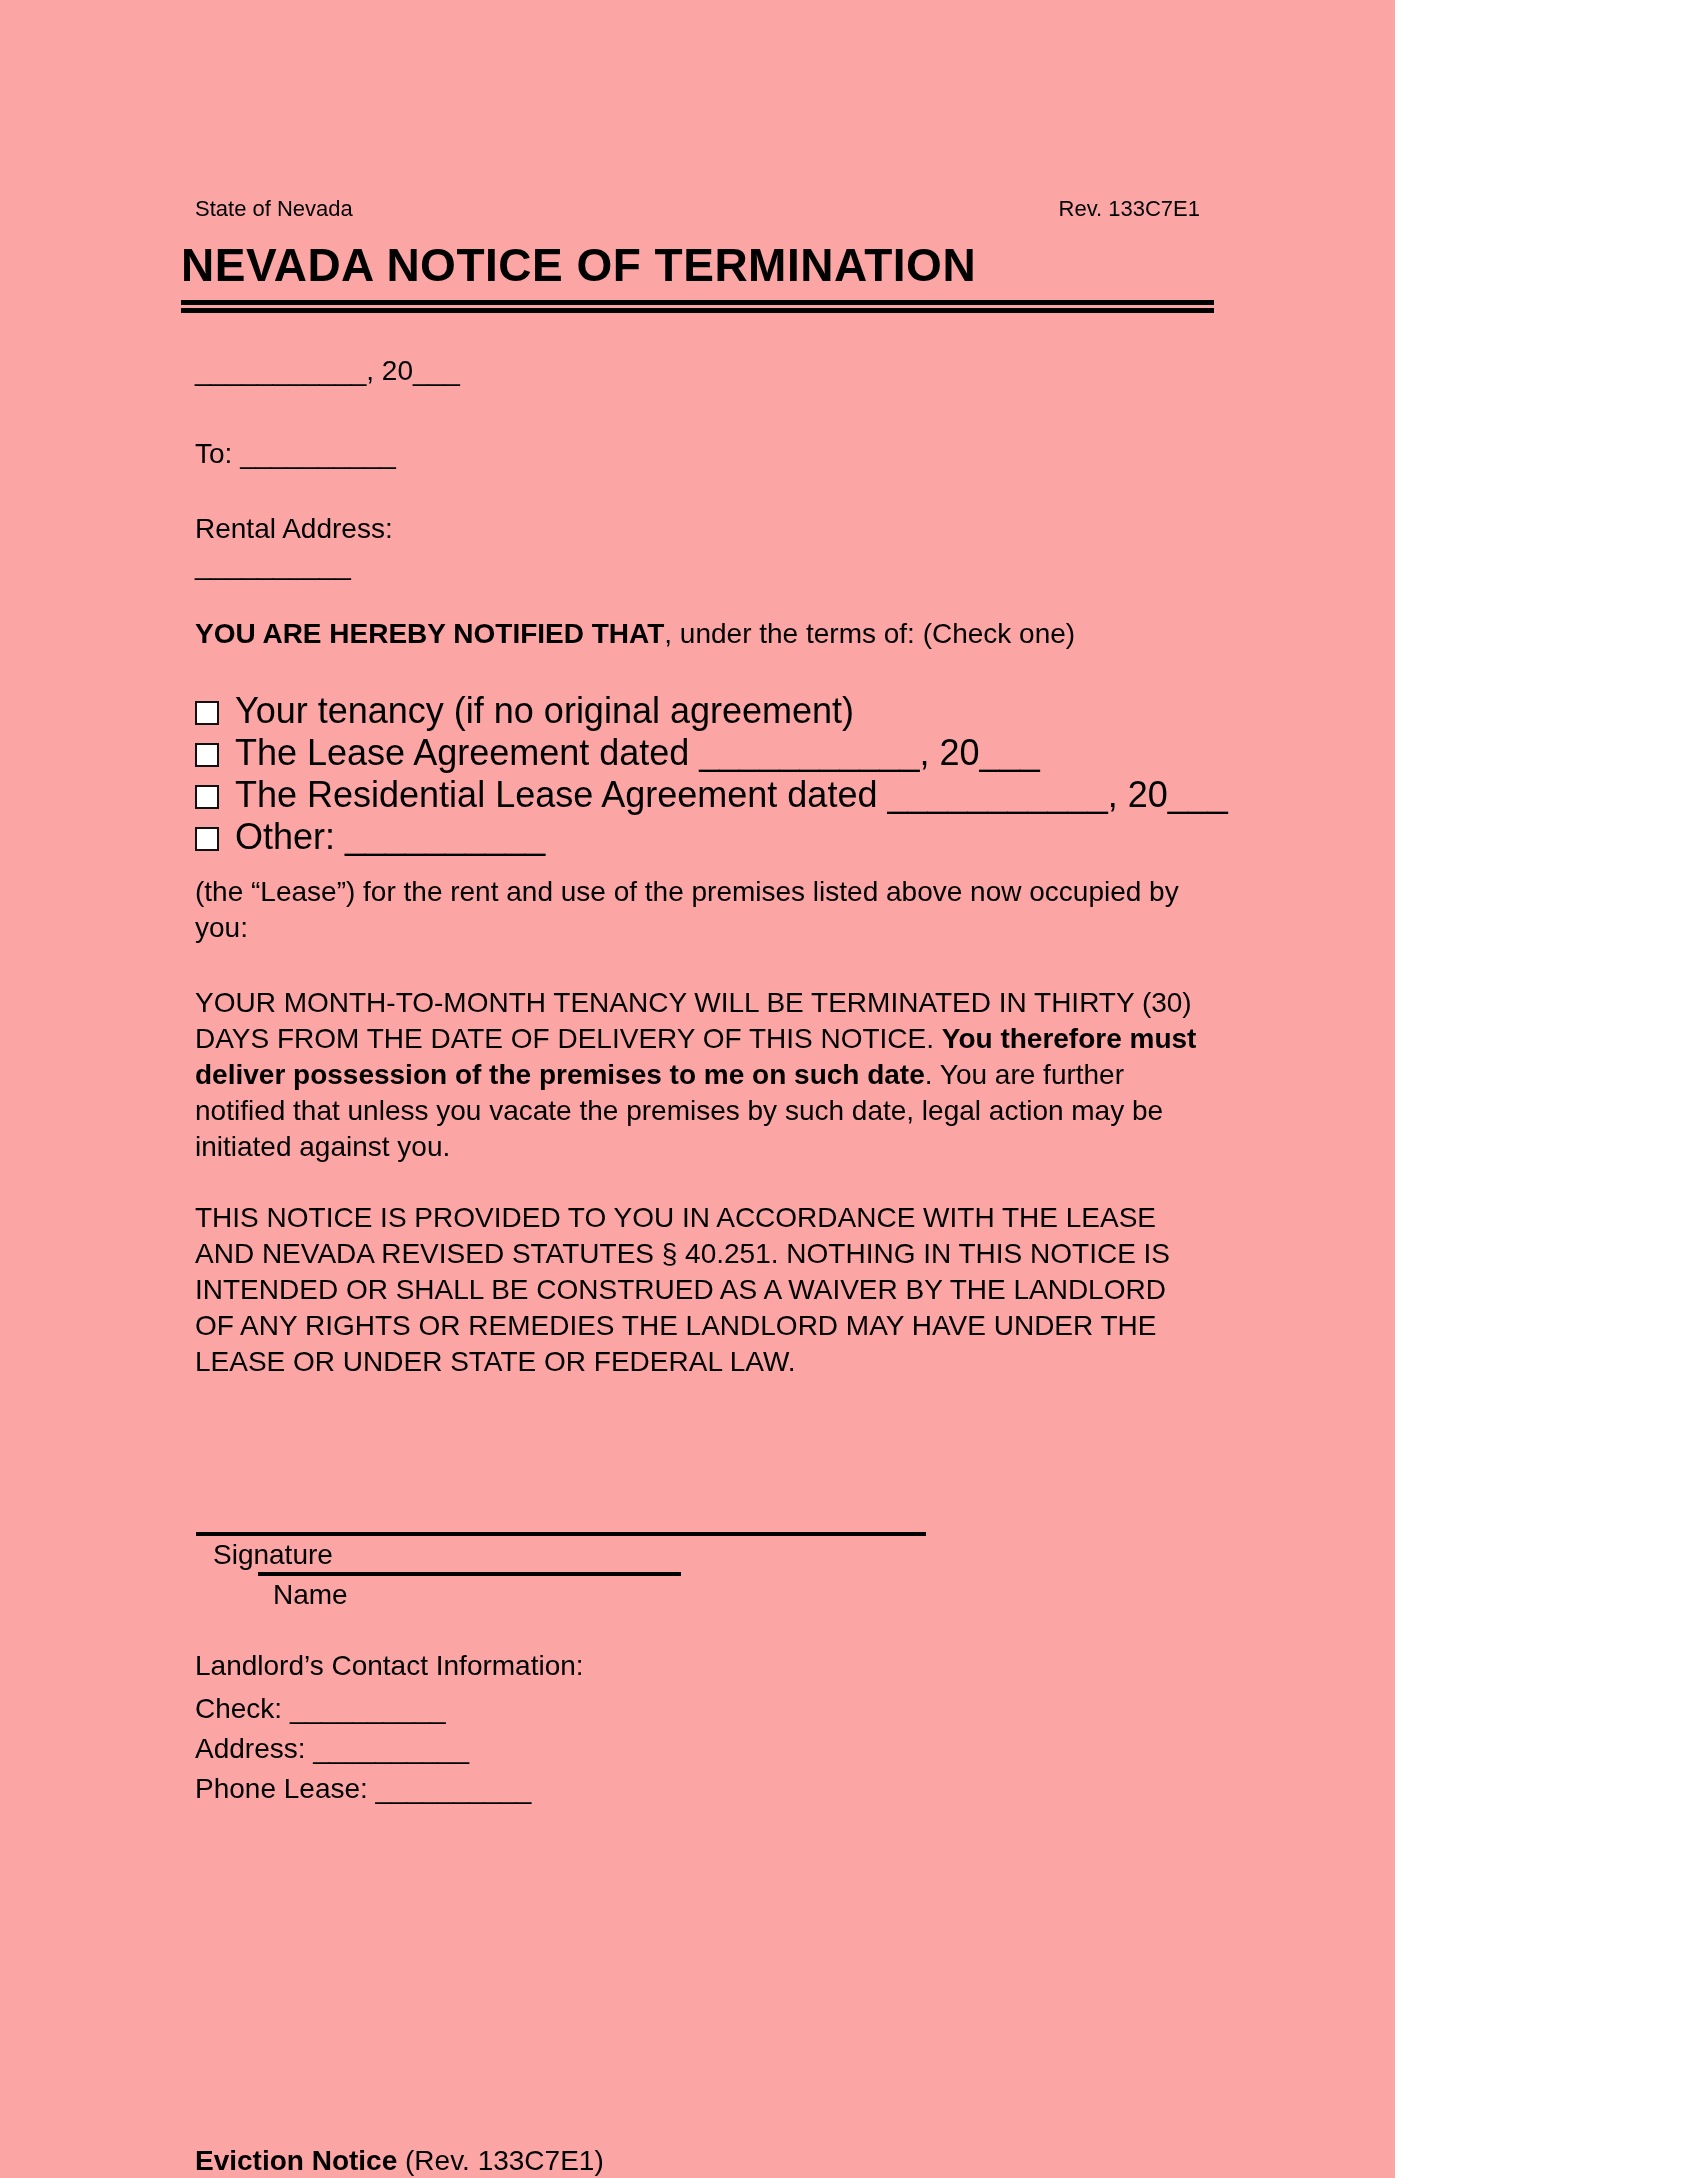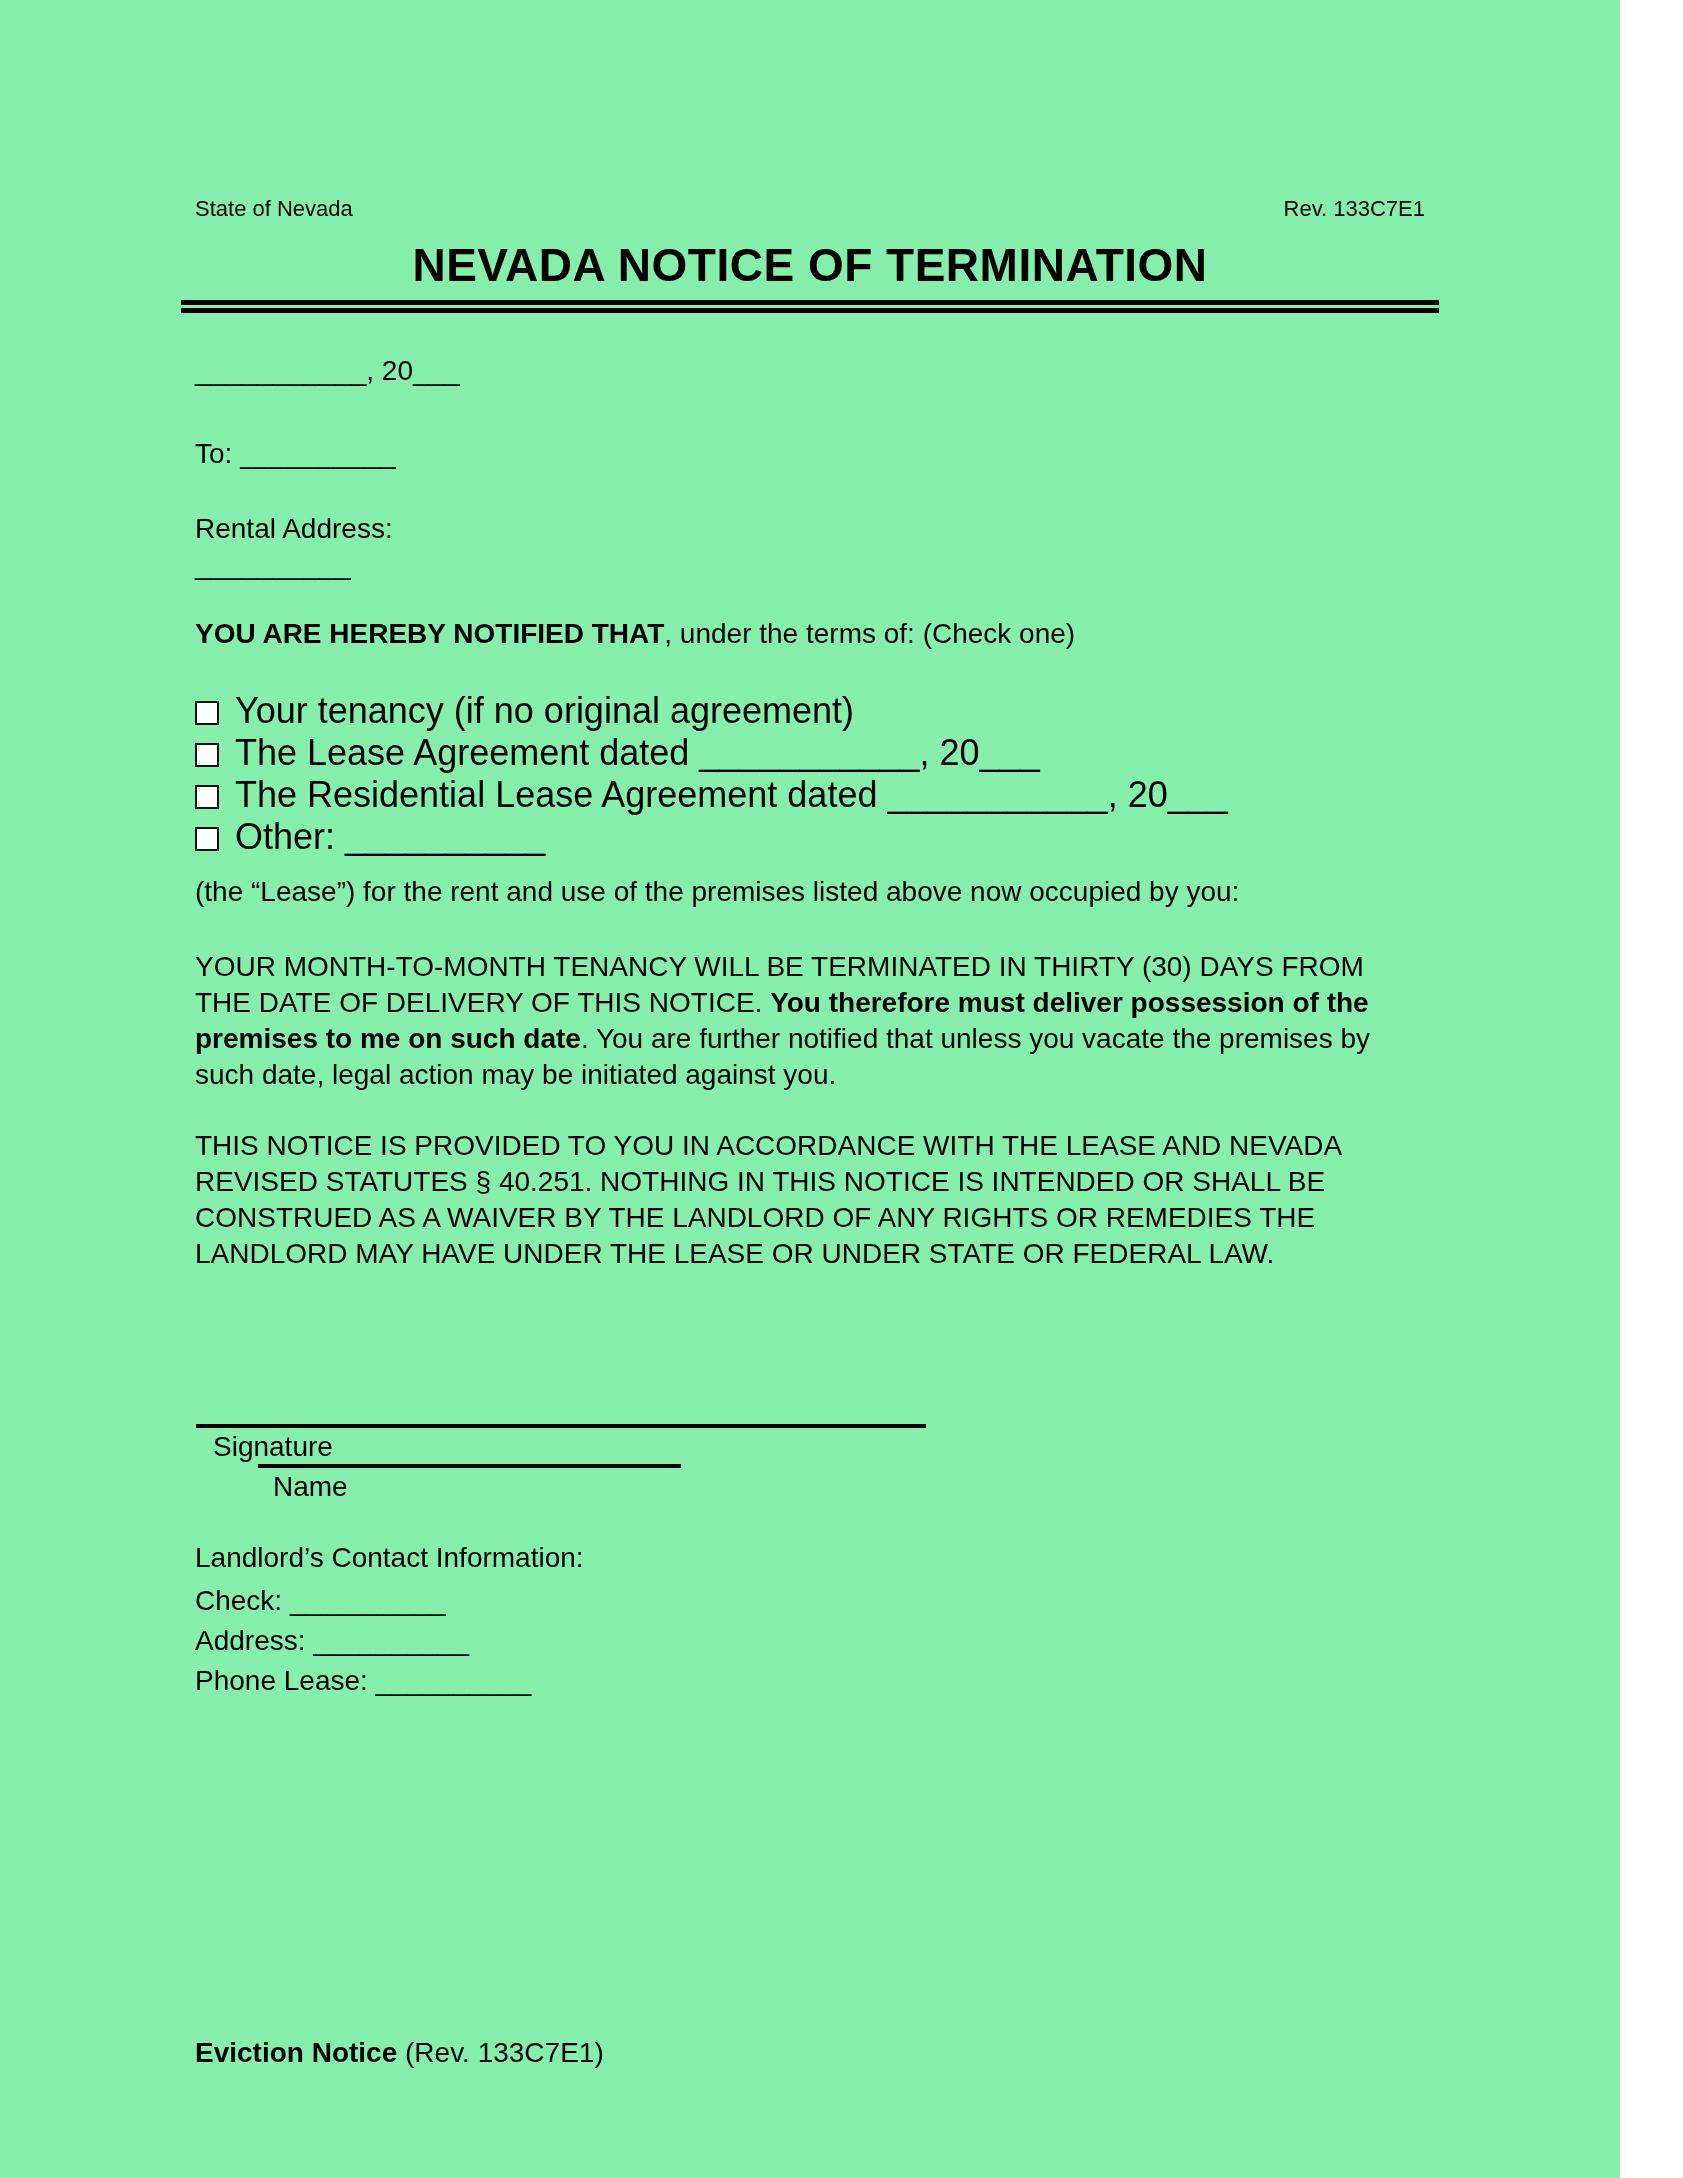--- a/index.html
+++ b/index.html
@@ -1,39 +1,39 @@
 <!DOCTYPE html>
 <html><head>
 <meta charset="utf-8">
 <style>
   html, body { margin: 0; padding: 0; background: #ffffff; }
   .page {
     position: relative;
-    width: 1620px;
+    width: 1395px;
     height: 2178px;
-    background: #86efac;
+    background: #fca5a5;
     font-family: "Liberation Sans", sans-serif;
     color: #000000;
     overflow: hidden;
   }
   .content { margin: 0 181px; }
   .pad { padding: 0 14px; }
 
   .meta-row {
     display: flex;
     justify-content: space-between;
     font-size: 22px;
     line-height: 26px;
     margin-top: 196px;
   }
   .title {
     font-size: 46px;
     font-weight: bold;
     line-height: 50px;
-    text-align: center;
+    text-align: left;
     margin: 18px 0 0 0;
     letter-spacing: 0.5px;
   }
   .double-rule {
     margin-top: 10px;
     height: 3px;
     border-top: 5px solid #000;
     border-bottom: 5px solid #000;
   }
 

